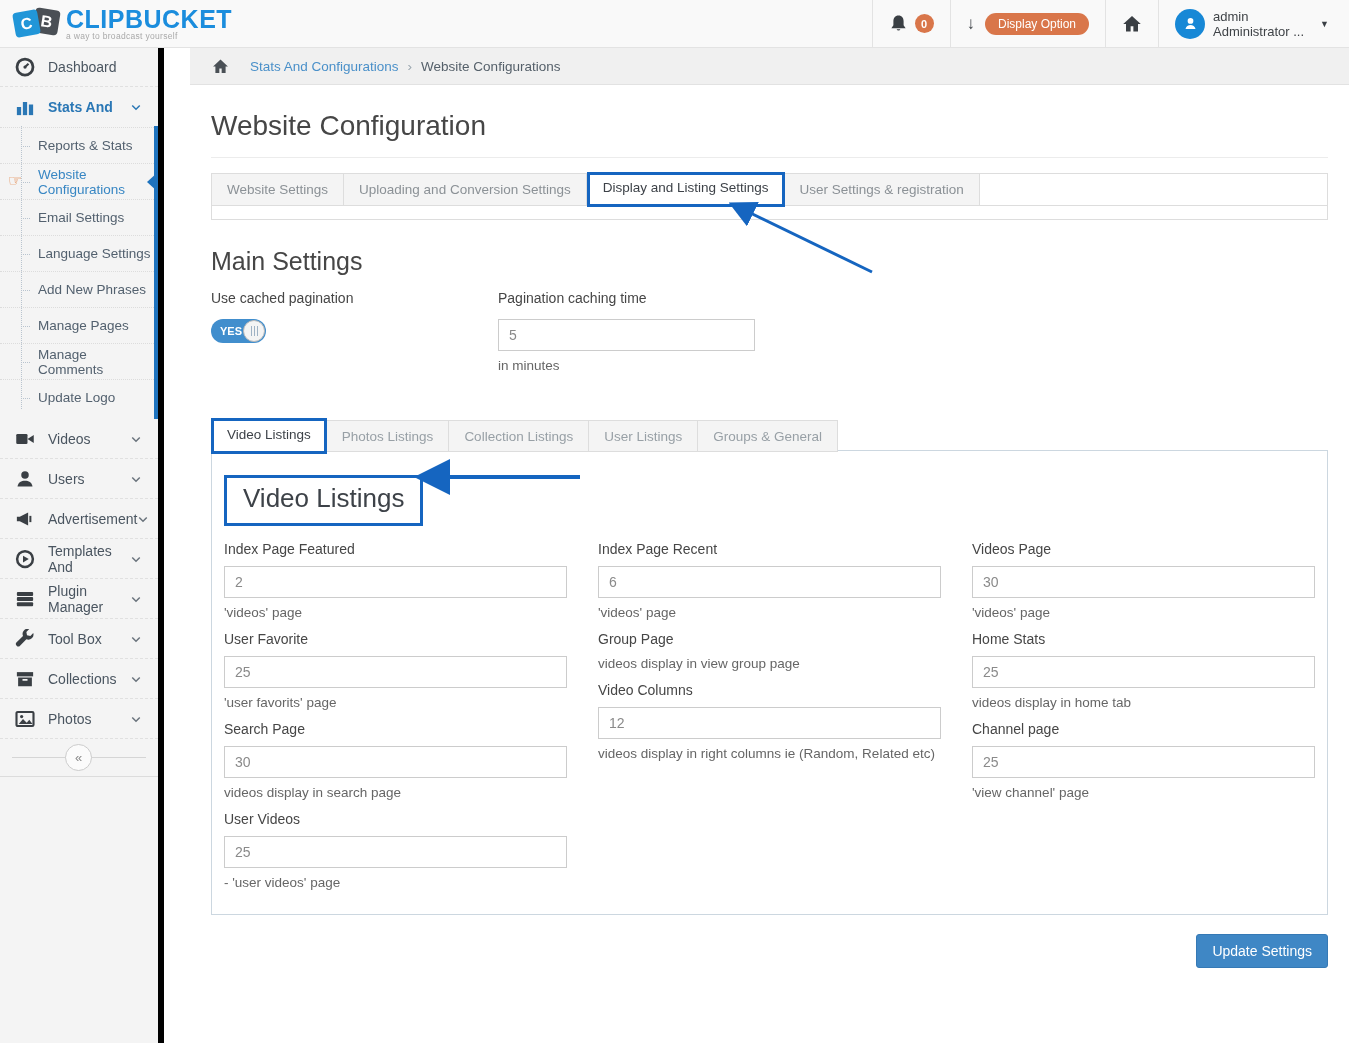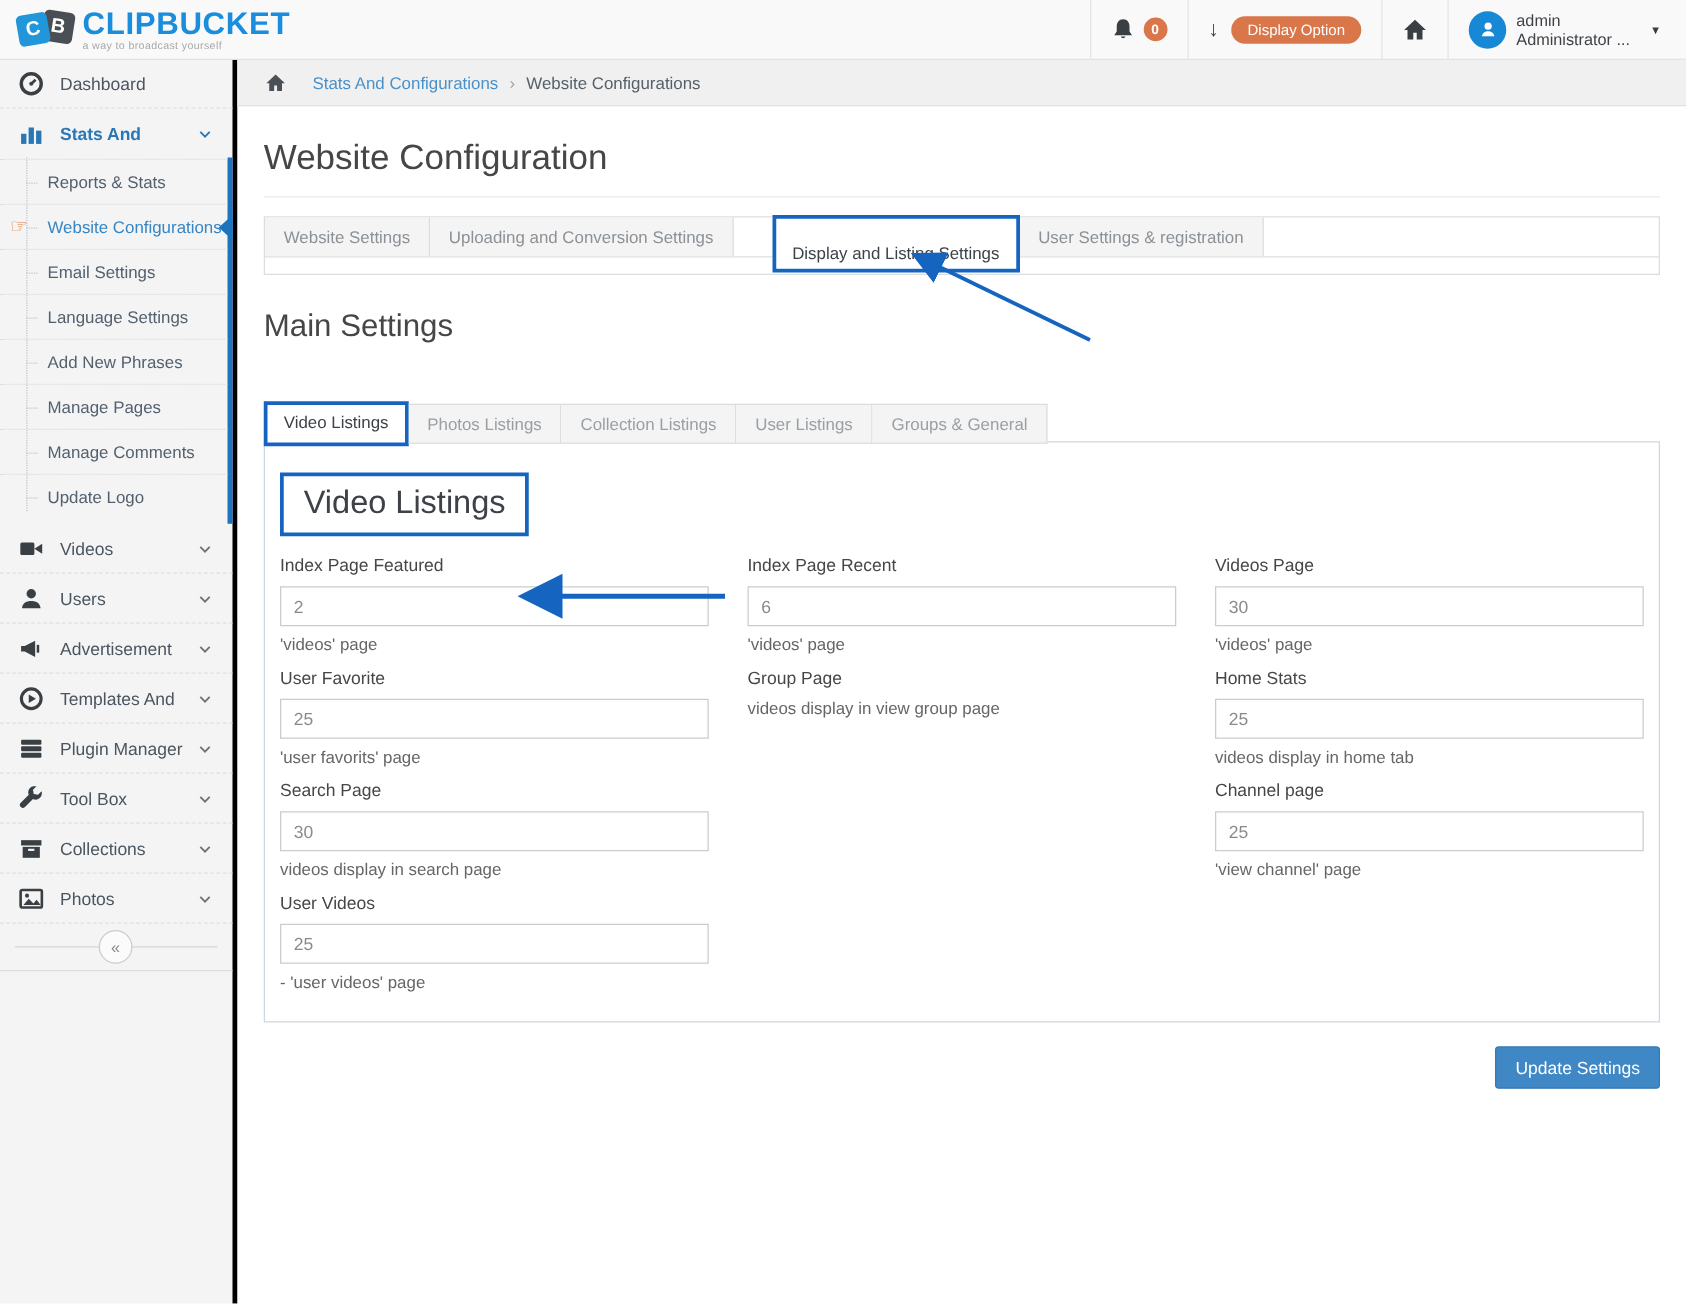--- a/index.html
+++ b/index.html
@@ -35,22 +35,22 @@
     margin-left:10px; border:none; cursor:pointer; font-family:inherit;
   }
   .avatar { width:30px; height:30px; border-radius:50%; background:#1788d6; display:flex;
     align-items:center; justify-content:center; flex:0 0 auto; }
   .usertext { margin-left:8px; line-height:15px; }
   .uname { font-size:13px; color:#3f4347; }
   .urole { font-size:13px; color:#3f4347; }
   .caret { font-size:9px; color:#3a3f44; margin-left:16px; }
   
   .sidebar {
-    position:absolute; top:48px; left:0; width:190px; height:995px;
-    background:#f4f4f4; border-right:4px solid #000000;
+    position:absolute; top:48px; left:0; width:164px; height:995px;
+    background:#f4f4f4; border-right:6px solid #000000;
   }
   .side-item { display:flex; align-items:center; padding-left:15px; cursor:pointer;
     border-bottom:1px dashed #e0e0e0; color:#4a5560; font-size:14px; }
   .side-item .lbl { margin-left:13px; }
   .side-dashboard { height:39px; }
   .side-stats { height:39px; border-bottom:none; }
   .side-stats .lbl { color:#2a77b5; font-weight:bold; }
   .chev { margin-left:auto; margin-right:16px; }
   .submenu { position:relative; border-right:4px solid #1e73be; padding:1px 0 4px; }
   .submenu::before { content:""; position:absolute; left:21px; top:0; bottom:10px;
@@ -84,22 +84,22 @@
   .bc-current { color:#55606a; }
   .content { padding:0 21px; }
   .page-title { font-size:28px; font-weight:400; color:#464646; margin:25px 0 15px; }
   .title-rule { border:none; border-top:1px solid #ececec; }
   
   .tabs-box { margin-top:15px; border:1px solid #ddd; height:47px; background:#fff; }
   .tabs-row { display:flex; height:32px; border-bottom:1px solid #ddd; }
   .tab { background:#f4f4f4; color:#8b9196; font-size:13.5px; padding:8px 15px;
     border-right:1px solid #ddd; cursor:pointer; white-space:nowrap; }
   .tab.active {
-    background:#fff; color:#3d4248; border:3px solid #1565c0; padding:20px 13px;
-    height:35px; margin-top:-2px; position:relative; z-index:3;margin-left:31px;
+    background:#fff; color:#3d4248; border:3px solid #1565c0; padding:5px 13px;
+    height:35px; margin-top:-2px; position:relative; z-index:3;
   }
   .section-title { font-size:25px; font-weight:400; color:#464646; margin:27px 0 14px; }
   .settings-row { display:flex; }
   .set-col1 { width:287px; }
   .field-label { display:block; font-size:14px; color:#464646; margin-bottom:13px; }
   .toggle { position:relative; width:55px; height:24px; border-radius:13px; background:#418ecd;
     cursor:pointer; display:flex; align-items:center; }
   .toggle-txt { color:#fff; font-size:11px; font-weight:bold; margin-left:9px; }
   .knob { position:absolute; right:1px; top:1px; width:22px; height:22px; border-radius:50%;
     background:#f4f4f4; border:1px solid #b9b9b9; display:flex; align-items:center; justify-content:center; }
@@ -376,20 +376,36 @@
         <div class="tabs-row">
           <span class="tab">Website Settings</span>
           <span class="tab">Uploading and Conversion Settings</span>
           <span class="tab active">Display and Listing Settings</span>
           <span class="tab">User Settings &amp; registration</span>
         </div>
       </div>
 
       <h2 class="section-title">Main Settings</h2>
 
+      <div class="settings-row">
+        <div class="set-col1">
+          <label class="field-label">Use cached pagination</label>
+          <div class="toggle">
+            <span class="toggle-txt">YES</span>
+            <span class="knob">
+                <span class="grip"></span>
+              </span>
+          </div>
+        </div>
+        <div>
+          <label class="field-label">Pagination caching time</label>
+          <input class="txt-input cache-input" value="5" style="">
+          <div class="helper">in minutes</div>
+        </div>
+      </div>
 
       <div class="subtabs">
         <span class="subtab active">Video Listings</span>
         <span class="subtab">Photos Listings</span>
         <span class="subtab">Collection Listings</span>
         <span class="subtab">User Listings</span>
         <span class="subtab">Groups &amp; General</span>
       </div>
 
       <div class="panel">
@@ -422,20 +438,25 @@
           </div>
           <div class="gcol">
             <div class="gfield">
               <label>Index Page Recent</label>
               <input class="txt-input" value="6" style="">
               <div class="helper">'videos' page</div>
             </div>
             <div class="gfield">
               <label>Group Page</label>
               <div class="helper">videos display in view group page</div>
+            </div>
+            <div class="gfield">
+              <label>Video Columns</label>
+              <input class="txt-input" value="12" style="">
+              <div class="helper">videos display in right columns ie (Random, Related etc)</div>
             </div>
           </div>
           <div class="gcol">
             <div class="gfield">
               <label>Videos Page</label>
               <input class="txt-input" value="30" style="">
               <div class="helper">'videos' page</div>
             </div>
             <div class="gfield">
               <label>Home Stats</label>

